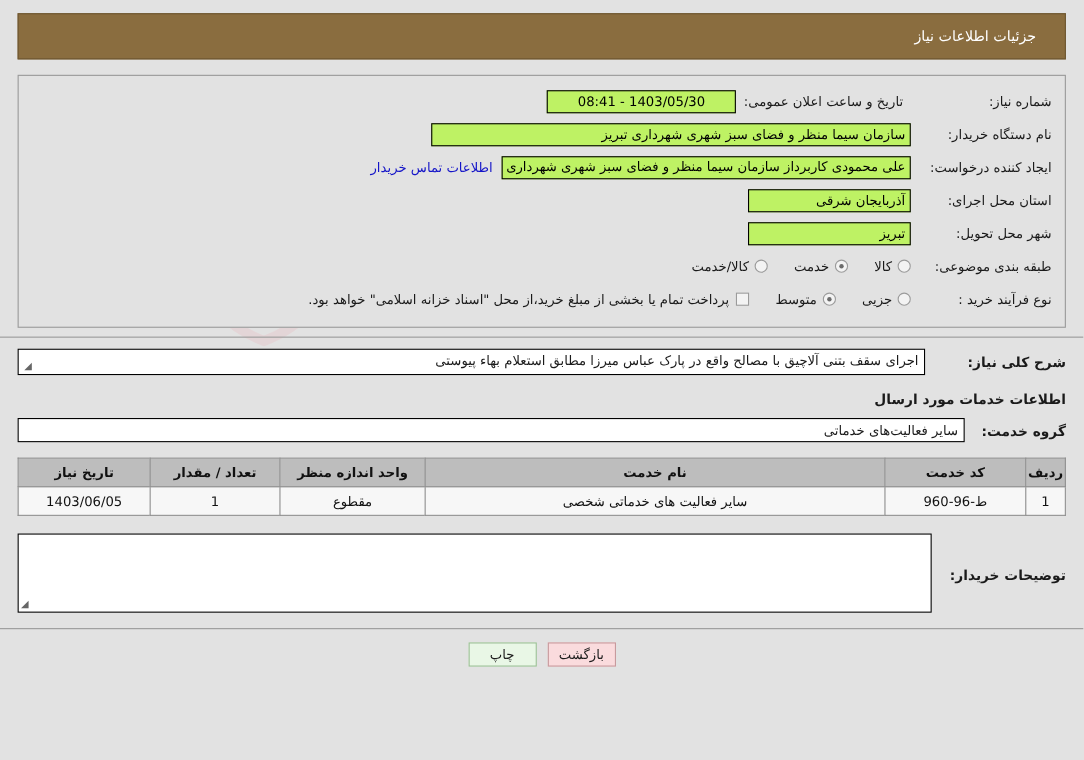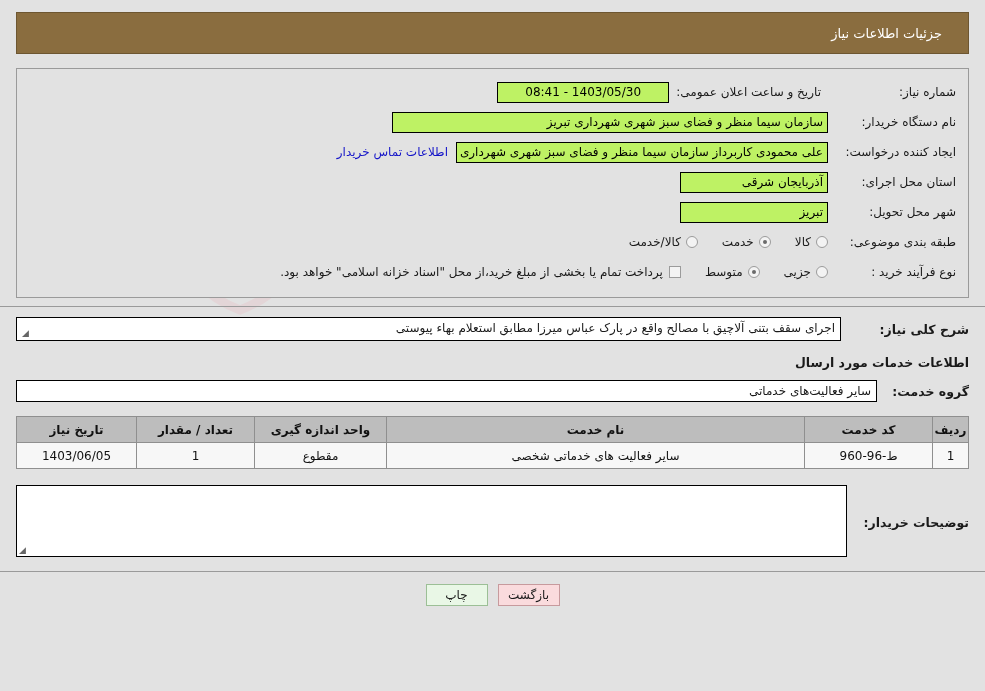--- a/index.html
+++ b/index.html
@@ -427,21 +427,21 @@
     <div class="group-fld">سایر فعالیت‌های خدماتی</div>
   </div>
 
   <div class="tbl-wrap">
     <table class="svc">
       <thead>
         <tr id="svc-head">
             <th style="width: 36px;">ردیف</th>
             <th style="width: 128px;">کد خدمت</th>
             <th>نام خدمت</th>
-            <th style="width: 132px;">واحد اندازه گیری</th>
+            <th style="width: 132px;">واحد اندازه منظر</th>
             <th style="width: 118px;">تعداد / مقدار</th>
             <th style="width: 120px;">تاریخ نیاز</th>
           </tr>
       </thead>
       <tbody id="svc-body">
           <tr>
             <td>1</td>
             <td>ط-96-960</td>
             <td>سایر فعالیت های خدماتی شخصی</td>
             <td>مقطوع</td>

